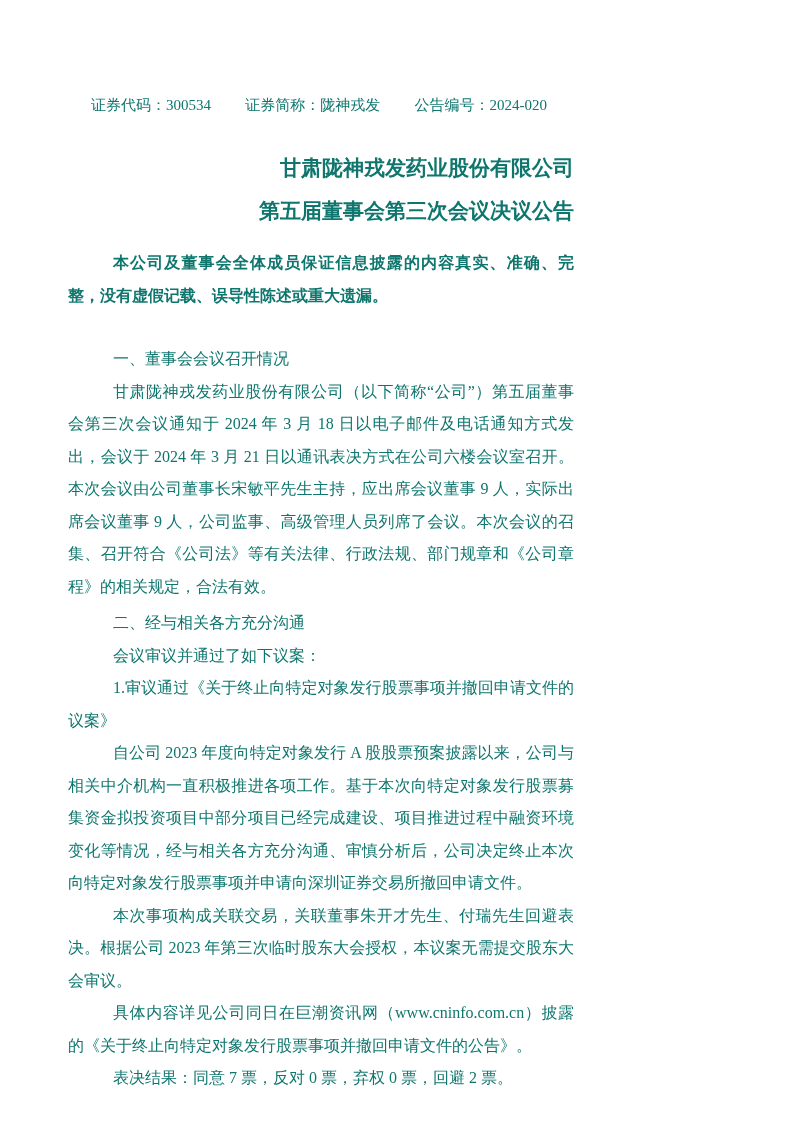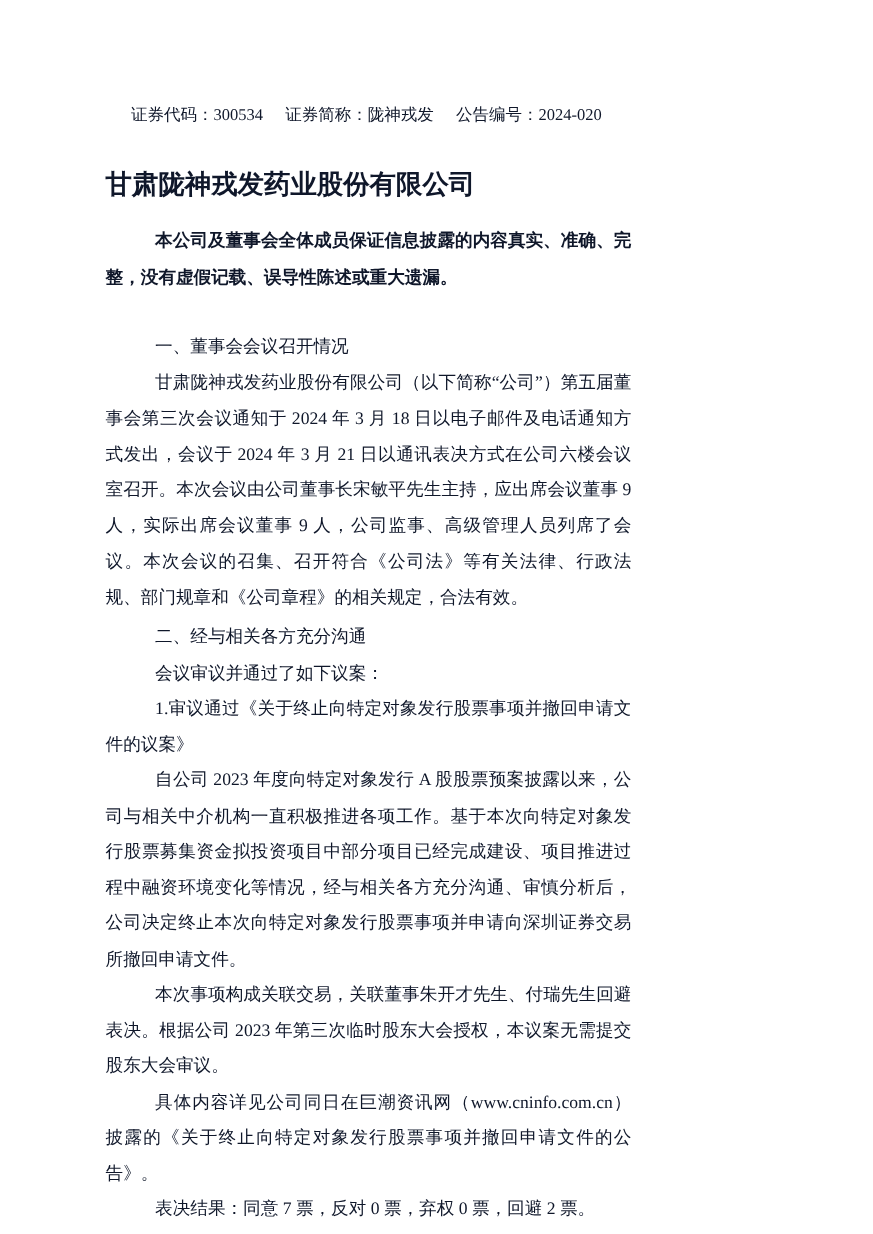--- a/index.html
+++ b/index.html
@@ -6,40 +6,40 @@
     margin: 0;
     padding: 0;
     background: #ffffff;
   }
   .page {
     position: relative;
     width: 674px;
     height: 1122px;
     box-sizing: border-box;
     margin: 0;
-    padding: 94px 100px 0 96px;
+    padding: 94px 100px 0 68px;
     background: #ffffff;
-    color: #0f172a;
+    color: #0f766e;
     font-family: "Liberation Serif", "DejaVu Serif", serif;
     overflow: hidden;
   }
   .doc-header {
     display: flex;
     justify-content: space-between;
     padding-left: 23px;
     padding-right: 27px;
     font-size: 15px;
     line-height: 22px;
     white-space: nowrap;
   }
   .doc-title {
     margin-top: 31px;
-    text-align: left;
+    text-align: right;
     font-weight: bold;
-    font-size: 24px;
+    font-size: 21px;
     line-height: 43px;
   }
   p, .sec {
     margin: 0;
     font-size: 16px;
     line-height: 32.5px;
     text-align: justify;
   }
   .declaration {
     margin-top: 14px;
@@ -64,20 +64,21 @@
 <div class="page">
 
   <div class="doc-header">
     <span>证券代码：300534</span>
     <span>证券简称：陇神戎发</span>
     <span>公告编号：2024-020</span>
   </div>
 
   <div class="doc-title">
     <div>甘肃陇神戎发药业股份有限公司</div>
+    <div>第五届董事会第三次会议决议公告</div>
   </div>
 
   <p class="declaration">本公司及董事会全体成员保证信息披露的内容真实、准确、完整，没有虚假记载、误导性陈述或重大遗漏。</p>
 
   <div class="sec sec1">一、董事会会议召开情况</div>
   <p class="para">甘肃陇神戎发药业股份有限公司（以下简称“公司”）第五届董事会第三次会议通知于 2024 年 3 月 18 日以电子邮件及电话通知方式发出，会议于 2024 年 3 月 21 日以通讯表决方式在公司六楼会议室召开。本次会议由公司董事长宋敏平先生主持，应出席会议董事 9 人，实际出席会议董事 9 人，公司监事、高级管理人员列席了会议。本次会议的召集、召开符合《公司法》等有关法律、行政法规、部门规章和《公司章程》的相关规定，合法有效。</p>
 
   <div class="sec sec2">二、经与相关各方充分沟通</div>
   <p class="para">会议审议并通过了如下议案：</p>
   <p class="para proposal">1.审议通过《关于终止向特定对象发行股票事项并撤回申请文件的议案》</p>

